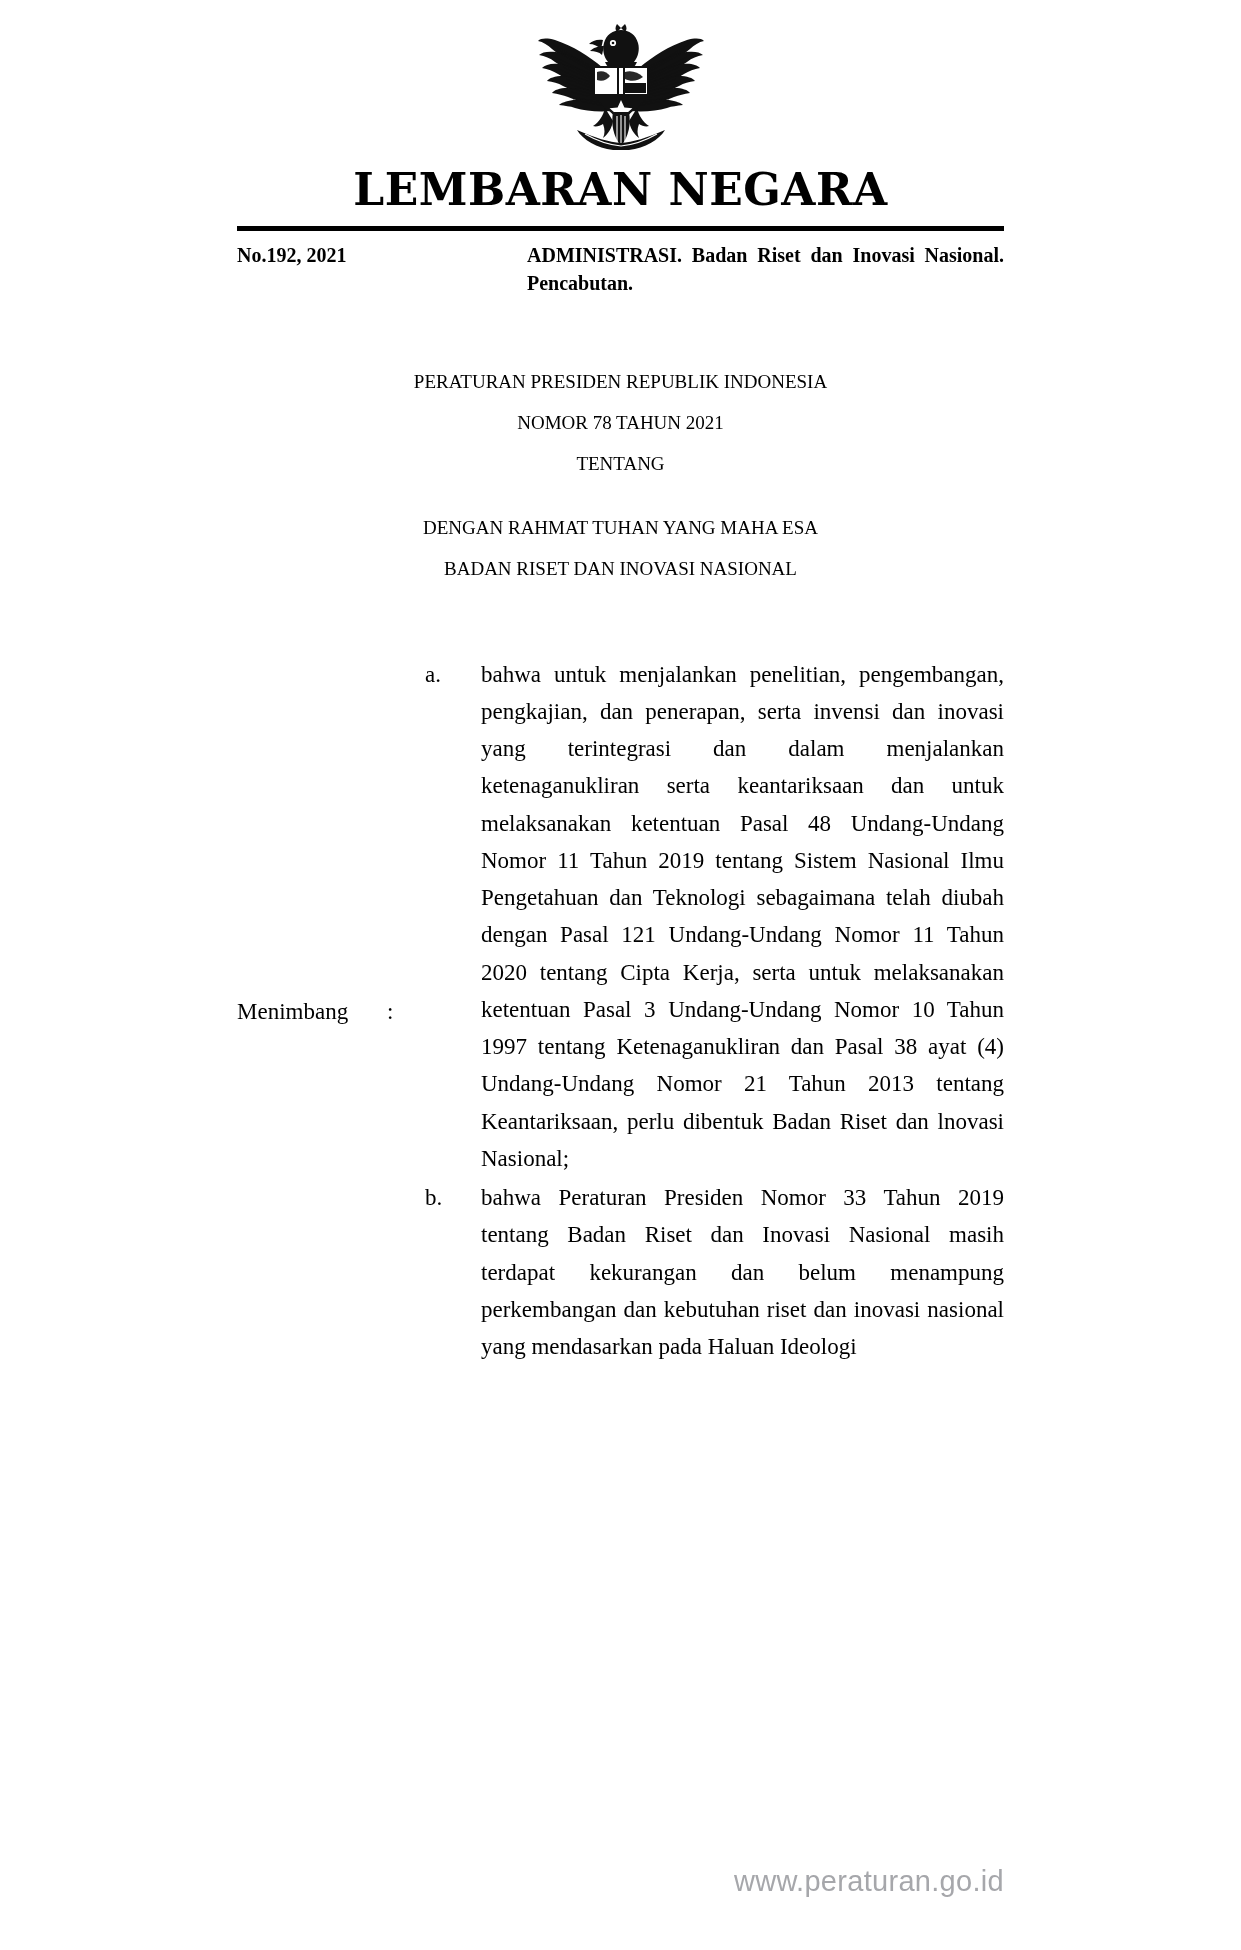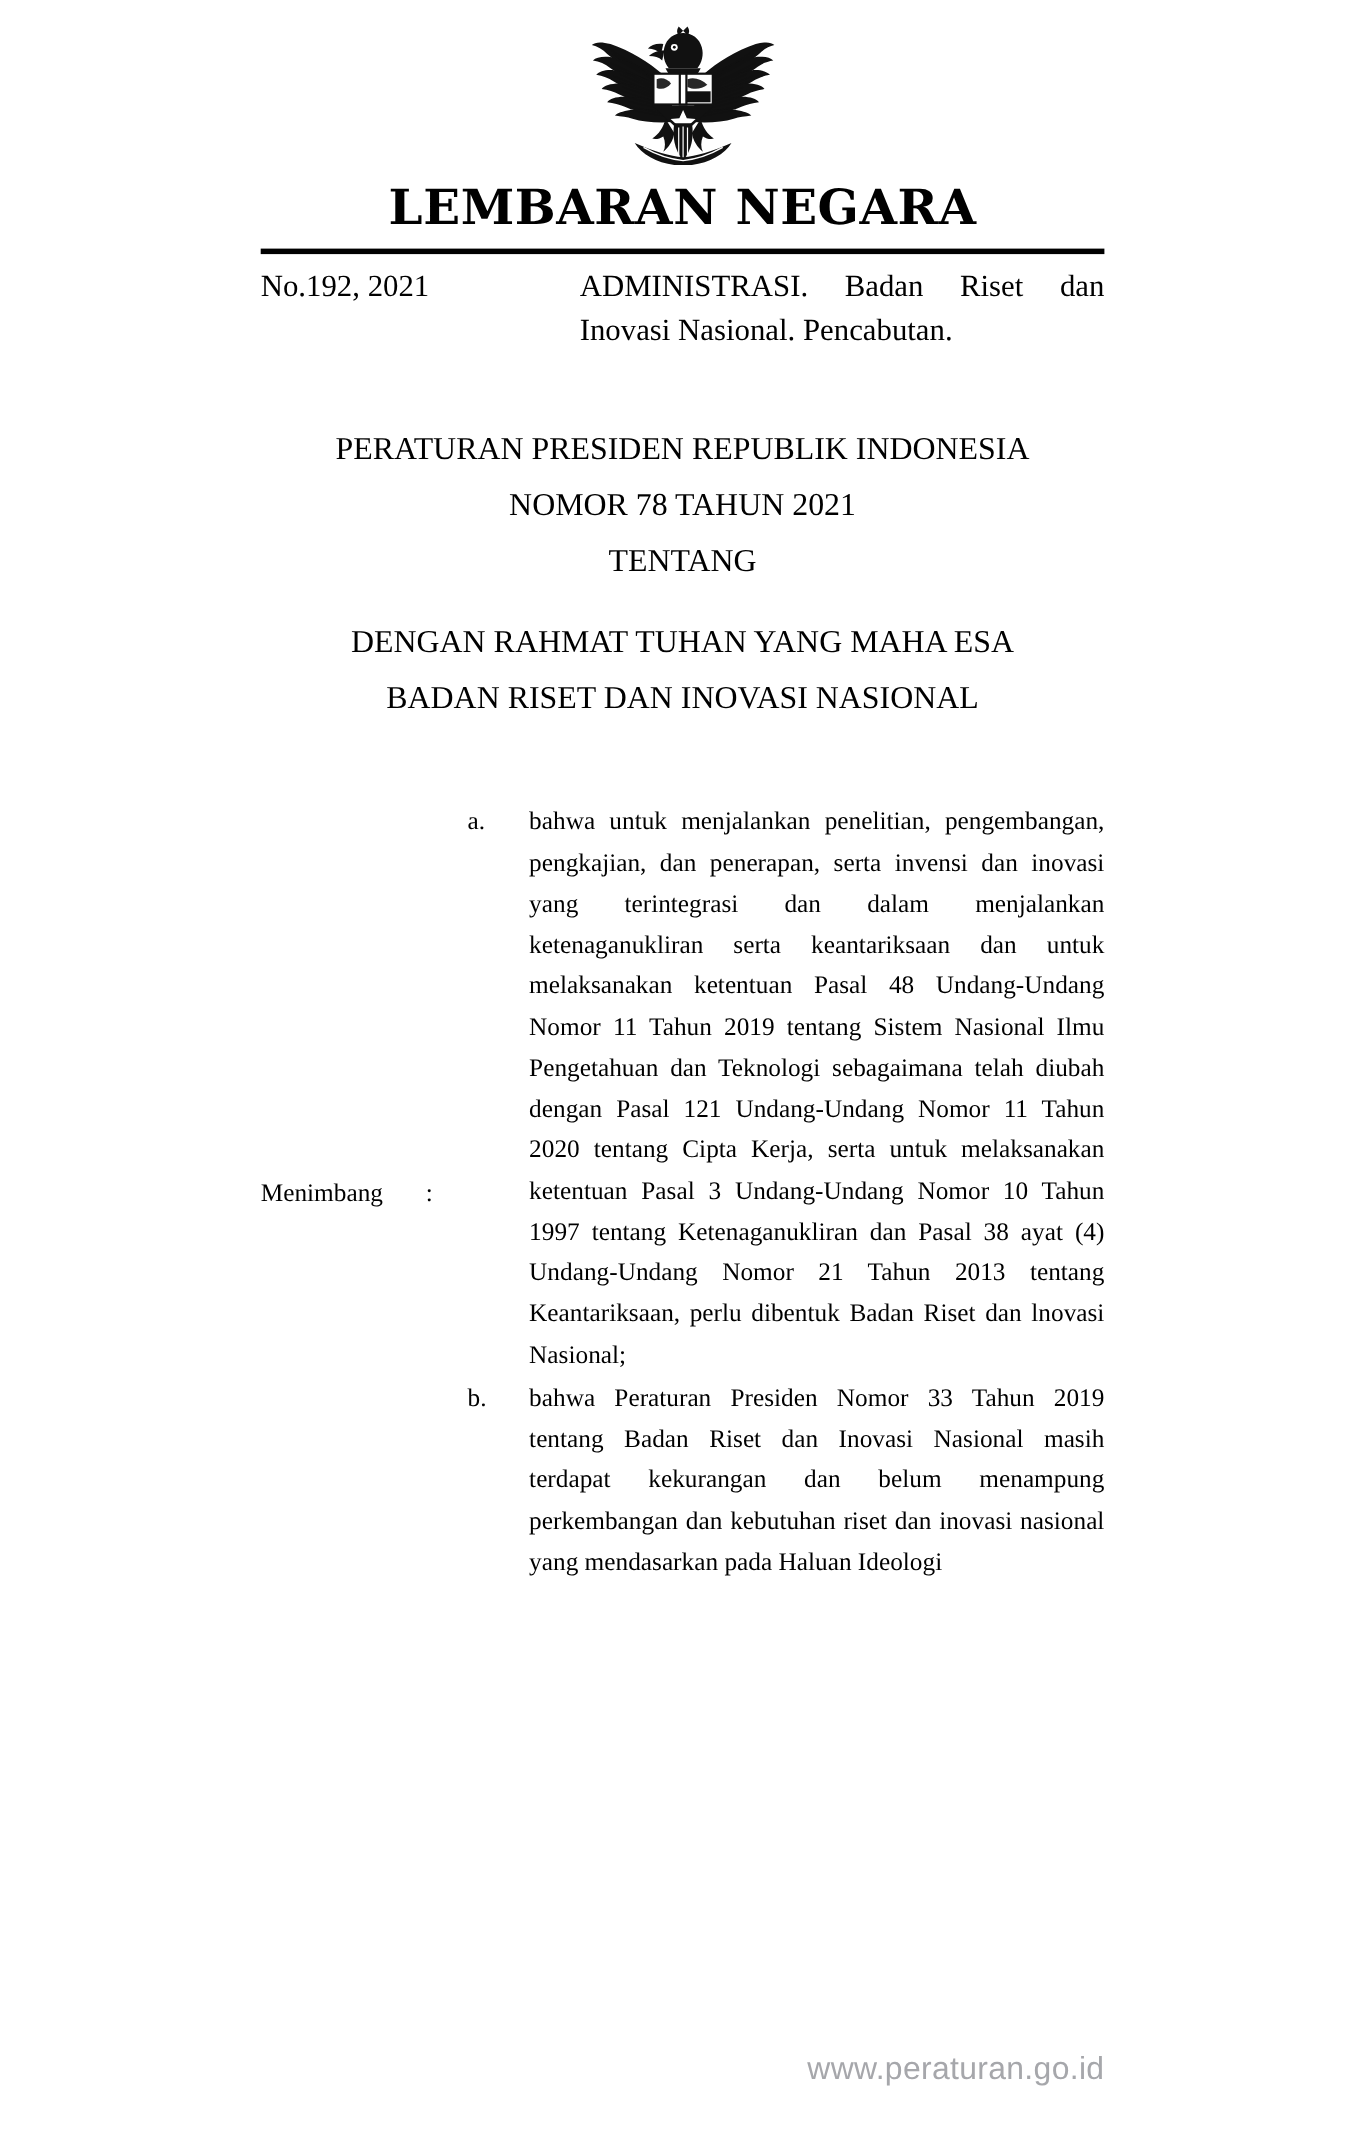--- a/index.html
+++ b/index.html
@@ -55,39 +55,40 @@
   .rule {
     border: 0;
     border-top: 5px solid #000;
     margin: 10px 140px 0 140px;
   }
 
   
   .numrow {
     display: flex;
     margin: 10px 140px 0 140px;
-    font-size: 28px;
+    font-size: 20px;
     line-height: 1.42;
+    font-weight: bold;
   }
   .numrow .left {
     width: 290px;
     flex: 0 0 290px;
     white-space: nowrap;
   }
   .numrow .right {
     flex: 1 1 auto;
     text-align: justify;
     text-align-last: left;
   }
 
   
   .center-block {
     margin-top: 74px;
     text-align: center;
-    font-size: 29px;
+    font-size: 19px;
     line-height: 1.0;
   }
   .center-block .cline {
     display: block;
     margin-bottom: 22px;
     white-space: nowrap;
   }
   .center-block .cline.gap-top {
     margin-top: 45px;
   }

